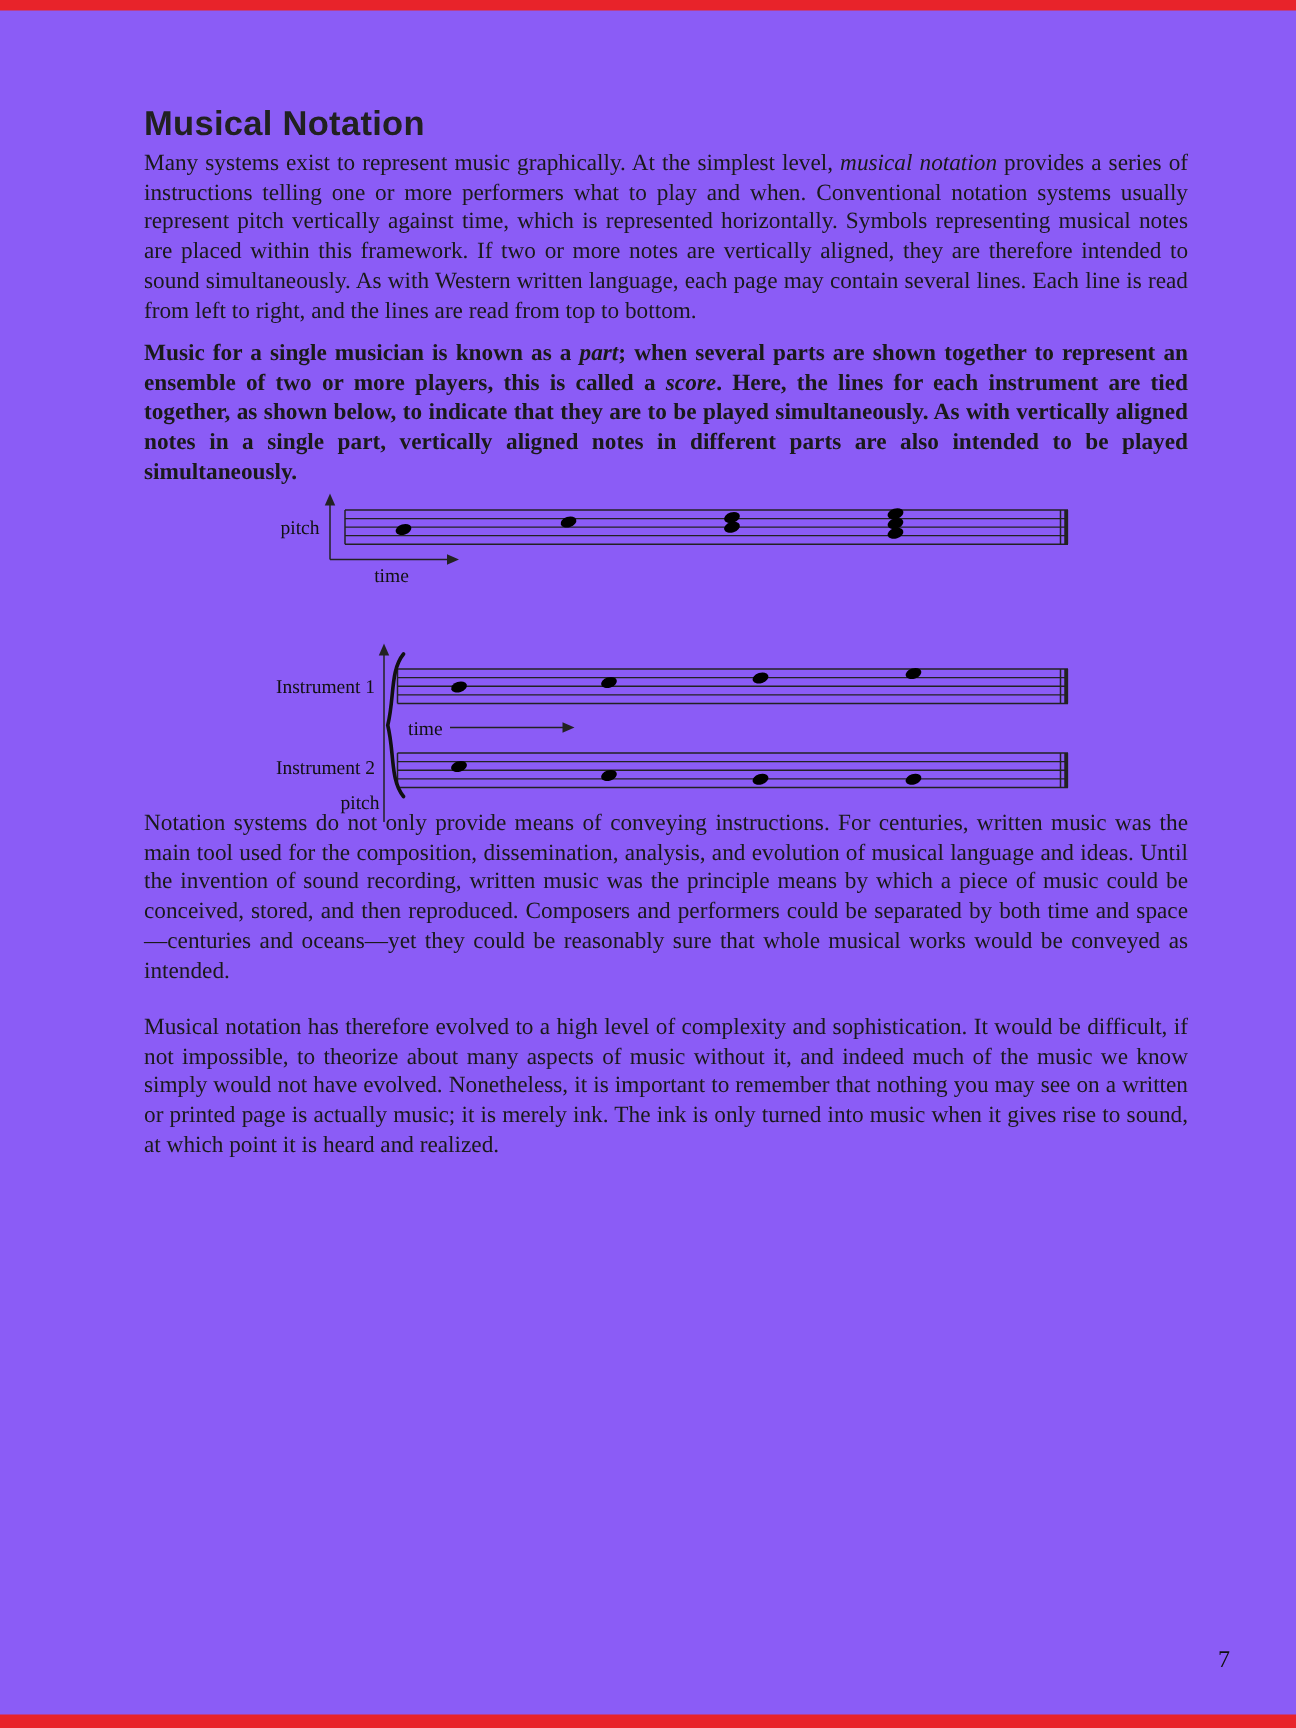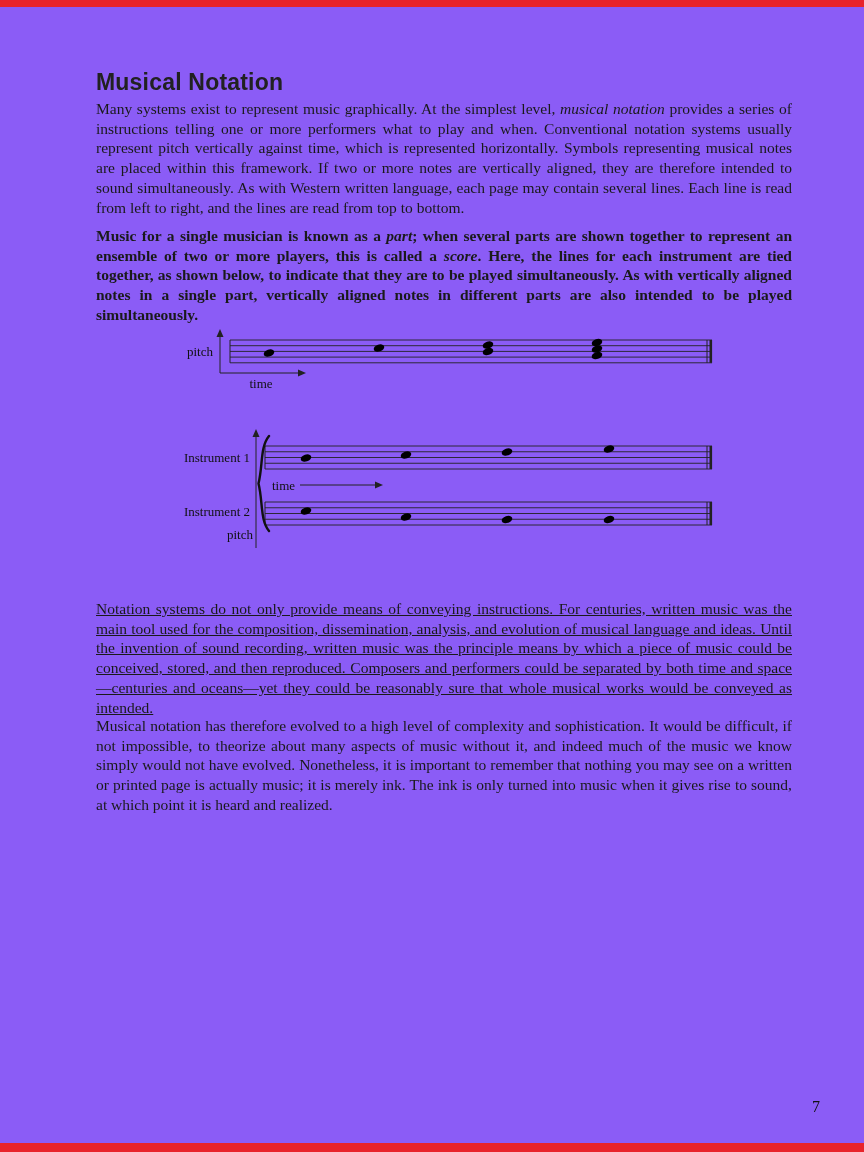--- a/index.html
+++ b/index.html
@@ -19,22 +19,22 @@
     font-family:"Liberation Sans","DejaVu Sans",sans-serif;
     font-size:23px;font-weight:600;letter-spacing:.2px;color:#212121;
     margin:0;
   }
   .body-par{
     position:absolute;left:96px;width:696px;margin:0;
     font-size:15.5px;line-height:19.7px;text-align:justify;
   }
   #par1{top:99px;}
   #par2{top:226px;font-weight:bold;}
-  #par3{top:599px;text-decoration:underline;}
-  #par4{top:675px;margin-top:41px;}
+  #par3{top:539px;}
+  #par4{top:675px;}
   .body-par em{font-style:italic;}
   .fig{position:absolute;left:0;width:864px;display:block;}
   #figure1{top:318px;height:82px;}
   #figure2{top:420px;height:135px;}
   .fig text{
     font-family:"Liberation Serif","DejaVu Serif",serif;
     font-size:13px;fill:#111;
   }
   #page-number{
     position:absolute;right:44px;top:1098px;

